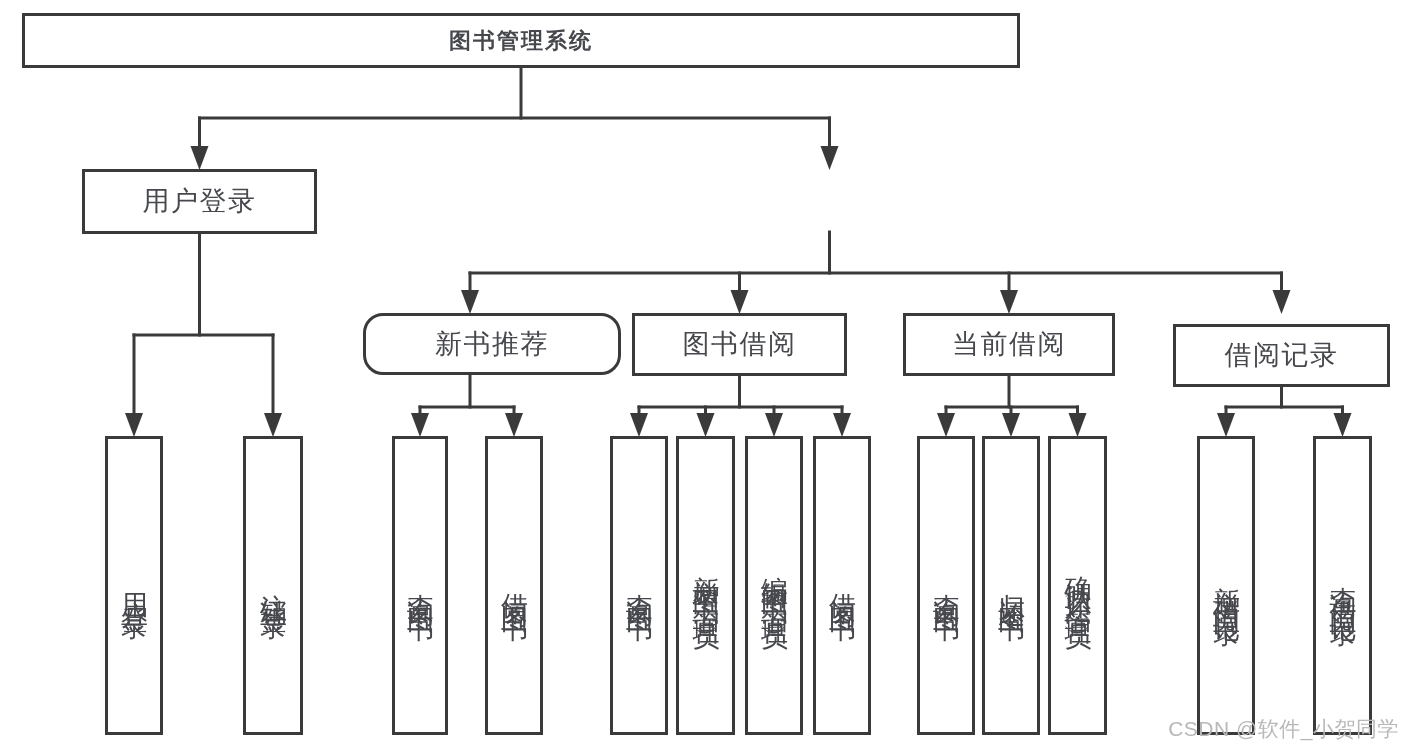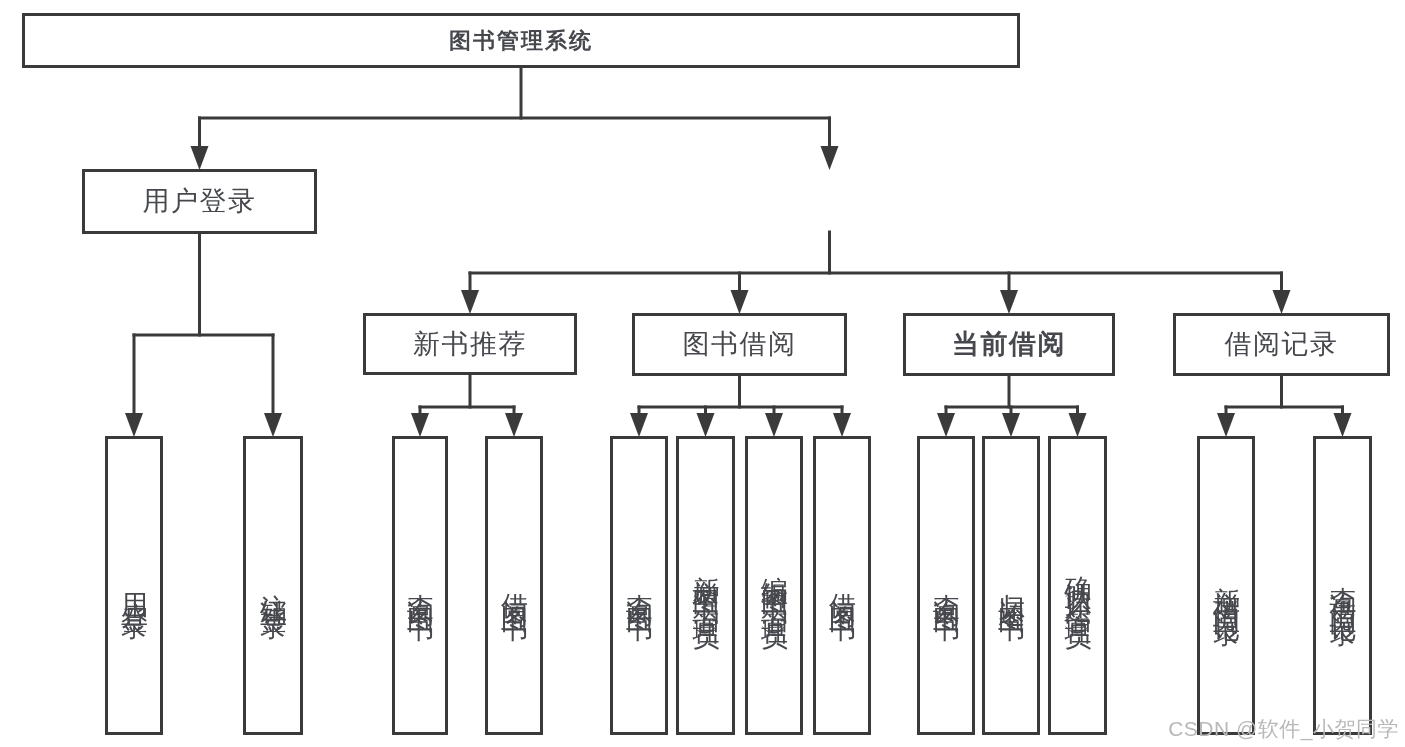--- a/index.html
+++ b/index.html
@@ -106,30 +106,30 @@
       <line x1="1342.5" y1="407" x2="1342.5" y2="416" stroke="#3a3a3a" stroke-width="3" stroke-linecap="square"></line>
       <polygon points="1333.5,413 1351.5,413 1342.5,437" fill="#3a3a3a"></polygon>
     </svg>
   <div id="watermark">CSDN @软件_小贺同学</div>
 <div class="node root" style="left: 22px; top: 13px; width: 998px; height: 55px;">
       <span class="node-label">图书管理系统</span>
     </div>
     <div class="node" style="left: 82px; top: 169px; width: 235px; height: 65px;">
       <span class="node-label">用户登录</span>
     </div>
-    <div class="node" style="left: 363px; top: 313px; width: 214px; height: 62px;">
+    <div class="node" style="left: 363px; top: 313px; width: 258px; height: 62px; border-radius: 20px;">
       <span class="node-label">新书推荐</span>
     </div>
     <div class="node" style="left: 632px; top: 313px; width: 215px; height: 63px;">
       <span class="node-label">图书借阅</span>
     </div>
-    <div class="node" style="left: 903px; top: 313px; width: 212px; height: 63px; font-weight: bold;">
+    <div class="node" style="left: 903px; top: 313px; width: 212px; height: 63px;">
       <span class="node-label">当前借阅</span>
     </div>
-    <div class="node" style="left: 1173px; top: 313px; width: 217px; height: 63px;">
+    <div class="node" style="left: 1173px; top: 324px; width: 217px; height: 63px;">
       <span class="node-label">借阅记录</span>
     </div>
     <div class="node vertical" style="left: 105px; top: 436px; width: 58px; height: 299px;">
       <span class="node-label">用户登录</span>
     </div>
     <div class="node vertical" style="left: 243px; top: 436px; width: 60px; height: 299px;">
       <span class="node-label">注销登录</span>
     </div>
     <div class="node vertical" style="left: 392px; top: 436px; width: 56px; height: 299px;">
       <span class="node-label">查询图书</span>

